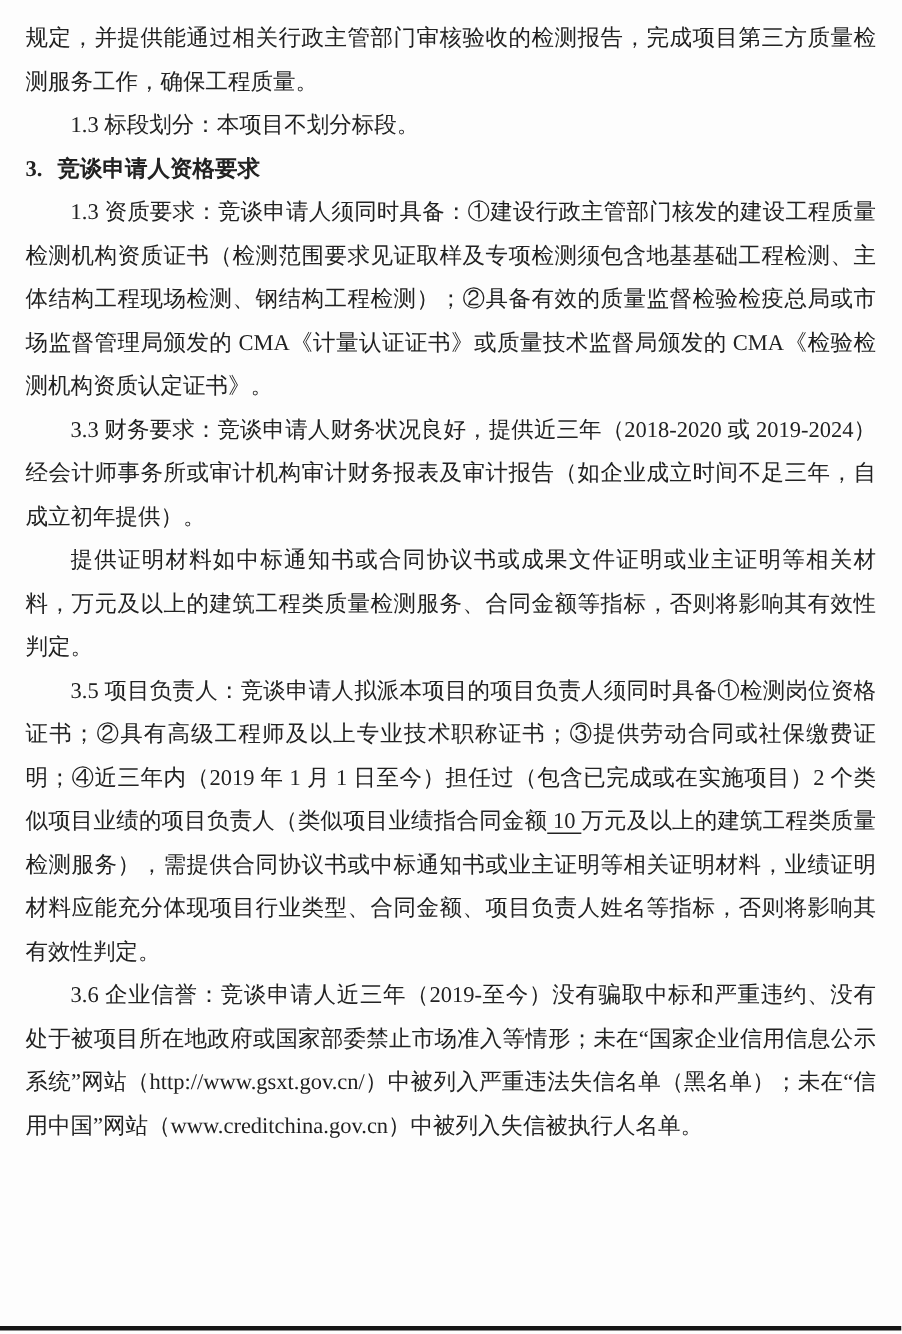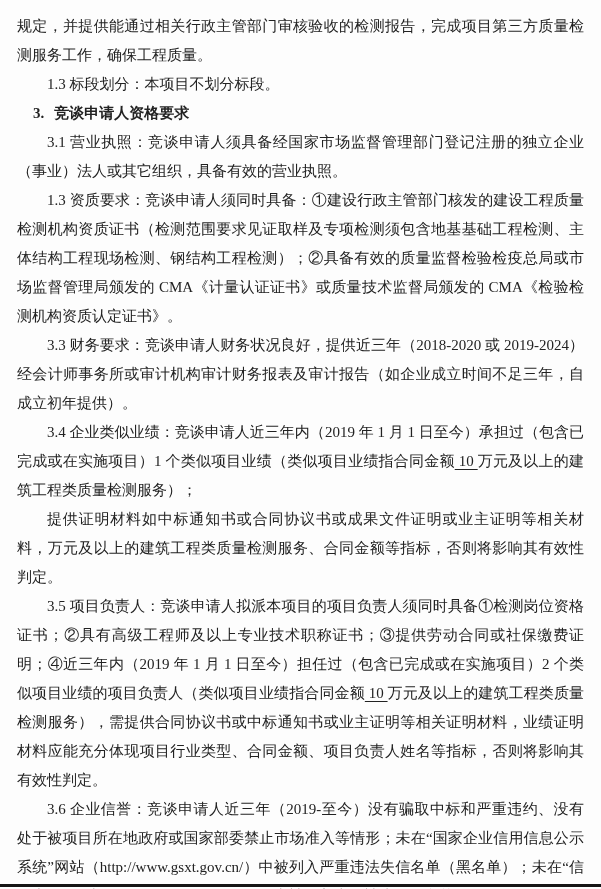--- a/index.html
+++ b/index.html
@@ -24,21 +24,20 @@
     line-height:29px;
     color:var(--ink);
     text-align:justify;
   }
   p{margin:0;}
   .indent{text-indent:30px;}
   .no-indent{text-indent:0;}
   .heading{
     font-weight:bold;
     text-indent:0;
-    margin-left:16px;
   }
   .heading .h-num{margin-right:10px;}
   .u{
     text-decoration:underline;
     text-underline-offset:3px;
   }
   .bottom-rule{
     position:absolute;
     left:0;right:0;bottom:2px;
     height:3px;
@@ -51,27 +50,25 @@
 <div class="page">
 
   <p class="no-indent">规定，并提供能通过相关行政主管部门审核验收的检测报告，完成项目第三方质量检测服务工作，确保工程质量。</p>
 
   <p class="indent">1.3 标段划分：本项目不划分标段。</p>
 
   <p class="heading">
     <span class="h-num">3.</span><span>竞谈申请人资格要求</span>
   </p>
 
-  <p class="indent">3.1 营业执照：竞谈申请人须具备经国家市场监督管理部门登记注册的独立企业（事业）法人或其它组织，具备有效的营业执照。</p>
 
   <p class="indent">1.3 资质要求：竞谈申请人须同时具备：①建设行政主管部门核发的建设工程质量检测机构资质证书（检测范围要求见证取样及专项检测须包含地基基础工程检测、主体结构工程现场检测、钢结构工程检测）；②具备有效的质量监督检验检疫总局或市场监督管理局颁发的 CMA《计量认证证书》或质量技术监督局颁发的 CMA《检验检测机构资质认定证书》。</p>
 
   <p class="indent">3.3 财务要求：竞谈申请人财务状况良好，提供近三年（2018-2020 或 2019-2024）经会计师事务所或审计机构审计财务报表及审计报告（如企业成立时间不足三年，自成立初年提供）。</p>
 
-  <p class="indent"><span>3.4 企业类似业绩：竞谈申请人近三年内（2019 年 1 月 1 日至今）承担过（包含已完成或在实施项目）1 个类似项目业绩（类似项目业绩指合同金额</span><span class="u"> 10 </span><span>万元及以上的建筑工程类质量检测服务）；</span></p>
 
   <p class="indent">提供证明材料如中标通知书或合同协议书或成果文件证明或业主证明等相关材料，万元及以上的建筑工程类质量检测服务、合同金额等指标，否则将影响其有效性判定。</p>
 
   <p class="indent"><span>3.5 项目负责人：竞谈申请人拟派本项目的项目负责人须同时具备①检测岗位资格证书；②具有高级工程师及以上专业技术职称证书；③提供劳动合同或社保缴费证明；④近三年内（2019 年 1 月 1 日至今）担任过（包含已完成或在实施项目）2 个类似项目业绩的项目负责人（类似项目业绩指合同金额</span><span class="u"> 10 </span><span>万元及以上的建筑工程类质量检测服务），需提供合同协议书或中标通知书或业主证明等相关证明材料，业绩证明材料应能充分体现项目行业类型、合同金额、项目负责人姓名等指标，否则将影响其有效性判定。</span></p>
 
   <p class="indent">3.6 企业信誉：竞谈申请人近三年（2019-至今）没有骗取中标和严重违约、没有处于被项目所在地政府或国家部委禁止市场准入等情形；未在“国家企业信用信息公示系统”网站（http://www.gsxt.gov.cn/）中被列入严重违法失信名单（黑名单）；未在“信用中国”网站（www.creditchina.gov.cn）中被列入失信被执行人名单。</p>
 
   <div class="bottom-rule"></div>
 </div>
 

